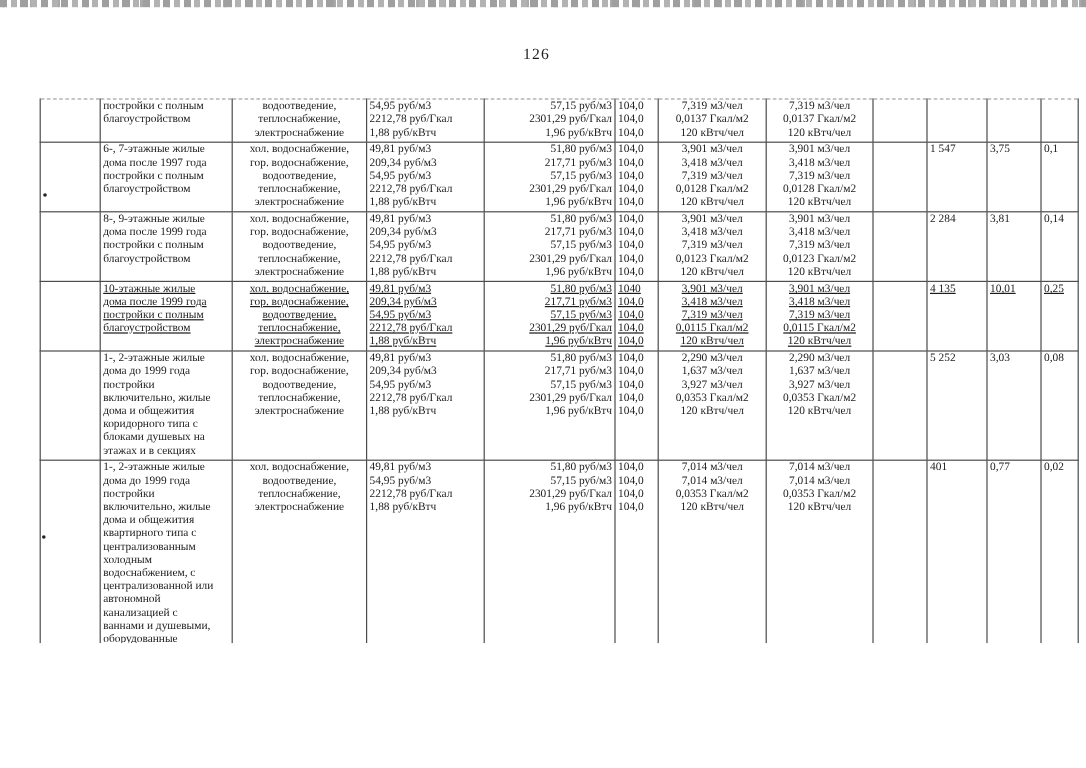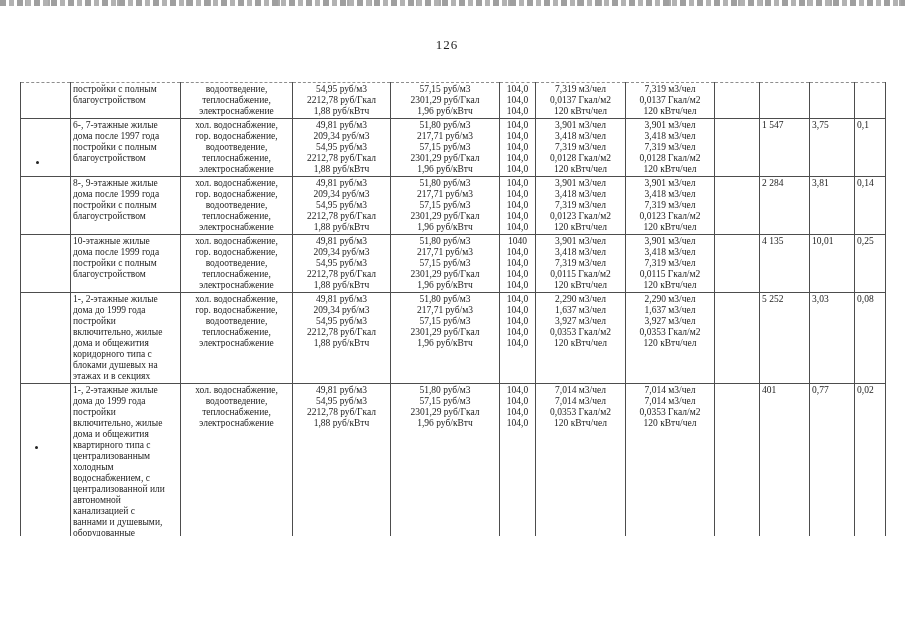--- a/index.html
+++ b/index.html
@@ -29,42 +29,42 @@
   .bottom-rule{
     position:absolute;top:564px;left:0;right:0;
     border-top:2px solid #3c3c3c;
   }
   
   .dot{position:absolute;width:3px;height:3px;border-radius:50%;background:#222;}
   .dot.d1{left:36px;top:161px;}
   .dot.d2{left:35px;top:446px;}
   
   table.rates{
-    position:absolute;left:20px;top:82px;
+    position:absolute;left:33px;top:82px;
     width:865px;
     border-collapse:collapse;
     table-layout:fixed;
     font-size:9.5px;line-height:11px;
   }
   table.rates td{
     border:1px solid #4d4d4d;
     vertical-align:top;
     padding:1px 2px;
     white-space:pre-line;
     overflow:hidden;
   }
   table.rates tr.r0 td{border-top:1px dashed #8e8e8e;}
   tr.r0{height:36px;} tr.r1{height:56px;} tr.r2{height:54px;}
-  tr.r3{height:55px;} tr.r4{height:90px;} tr.r5{height:188px;}
+  tr.r3{height:55px;text-decoration:underline;} tr.r4{height:90px;} tr.r5{height:188px;}
   td.c-marker{}
   td.c-description{text-align:left;padding-left:4px;}
   td.c-services{text-align:center;}
-  td.c-tariff_current{text-align:center;margin-top:25px;}
-  td.c-tariff_new{text-align:center;}
-  td.c-percent{text-align:center;}
+  td.c-tariff_current{margin-top:25px;}
+  td.c-tariff_new{text-align:right;}
+  td.c-percent{}
   td.c-norm_current{text-align:center;}
   td.c-norm_new{text-align:center;}
   td.c-spacer{}
   td.c-count{text-align:left;padding-left:7px;margin-top:24px;}
   td.c-val_a{text-align:left;padding-left:8px;margin-left:37px;}
   td.c-val_b{text-align:left;padding-left:7px;margin-left:48px;}
 </style>
 </head>
 <body>
 

